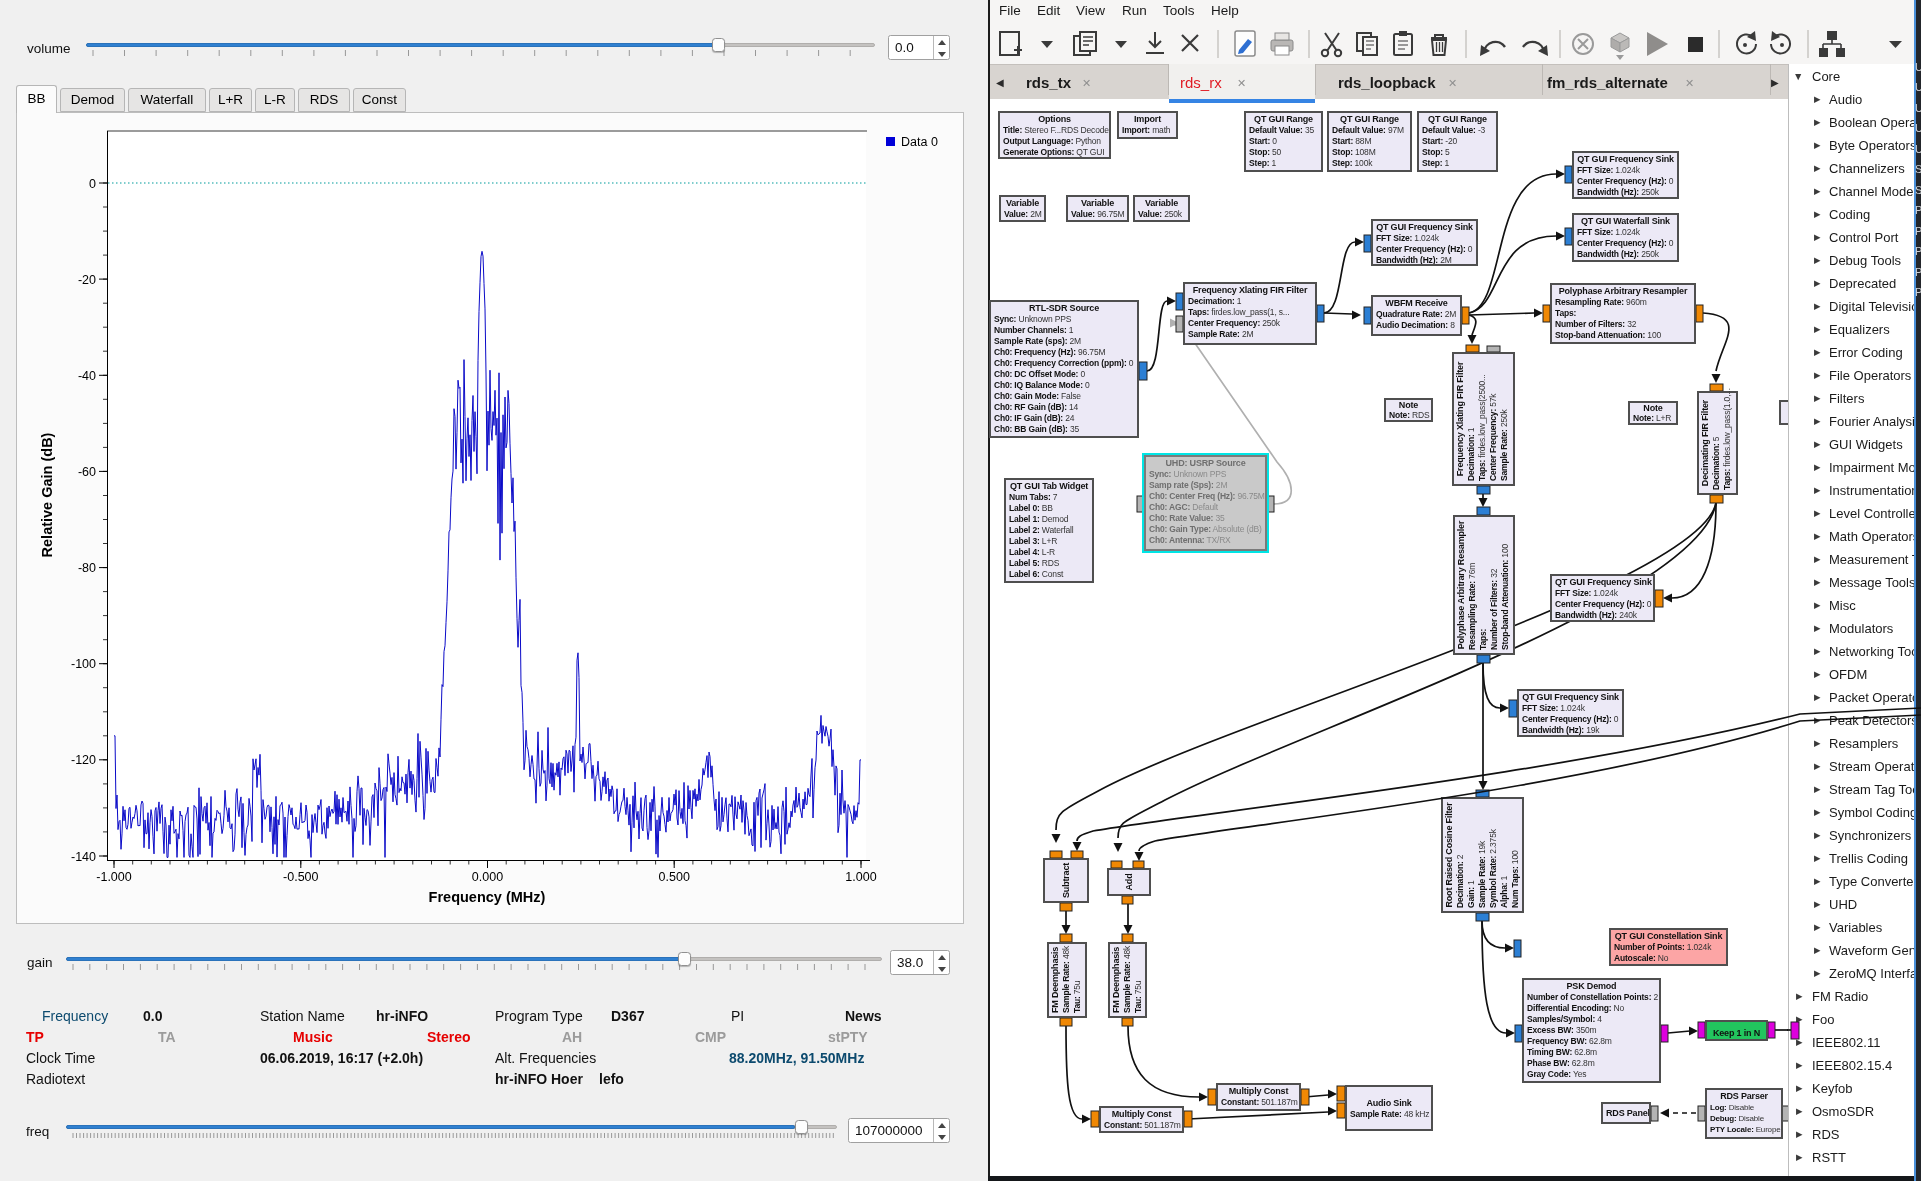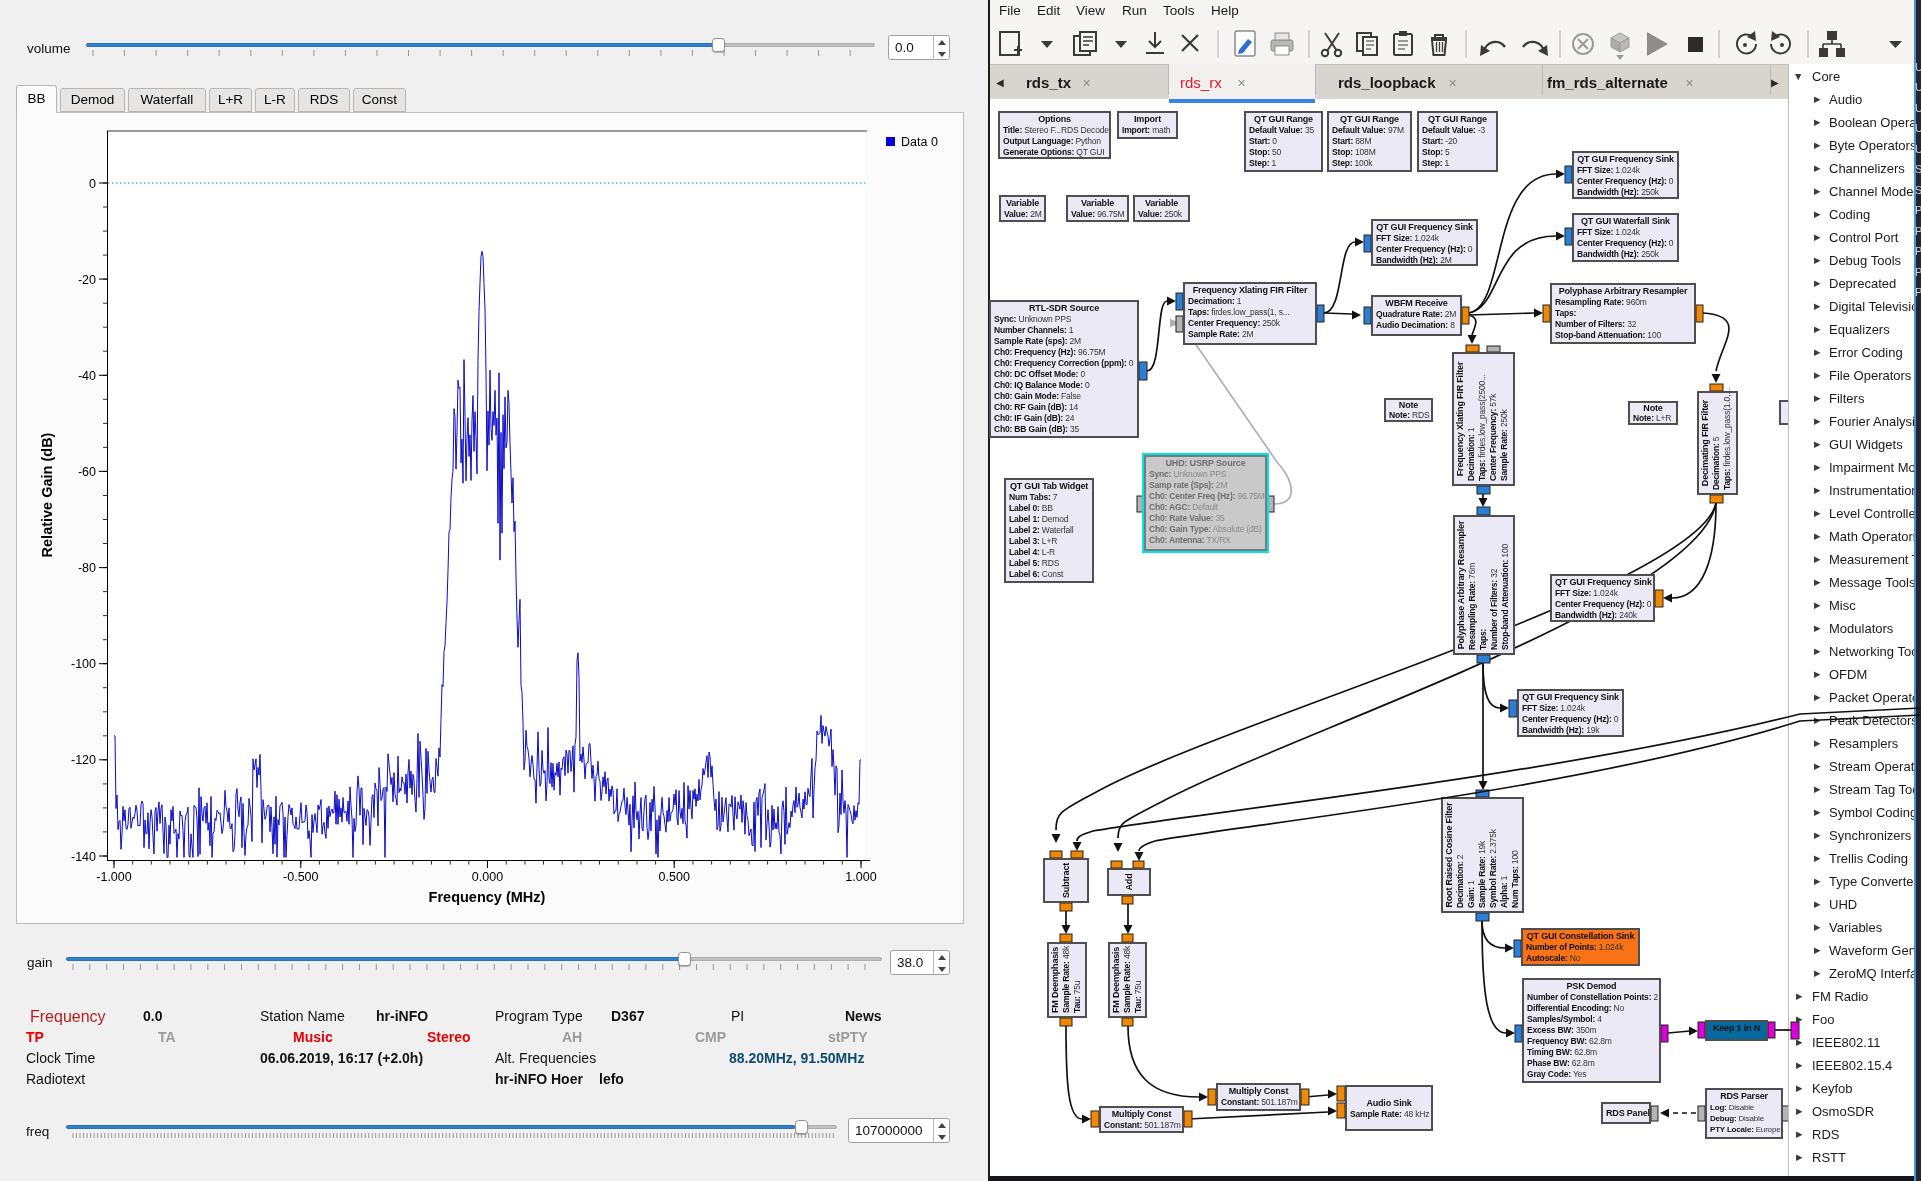--- a/index.html
+++ b/index.html
@@ -222,21 +222,21 @@
         <line x1="865.0" y1="0" x2="865.0" y2="6" stroke="#989898" stroke-width="1"></line>
       </svg>
       <div style="position:absolute;left:678px;top:952px;width:13px;height:14px;background:#fdfdfd;border:1px solid #909090;border-radius:3.5px;box-shadow:0 1px 1px rgba(0,0,0,.25)"></div>
       <div style="position:absolute;left:890px;top:950px;width:60px;height:25px;background:#fff;border:1px solid #a0a0a0;border-radius:2.5px">
         <div style="position:absolute;left:6px;top:4px;font-size:13.5px;color:#111">38.0</div>
         <div style="position:absolute;right:0;top:0;width:16px;height:100%;border-left:1px solid #b8b8b8"><svg width="16" height="25">
             <path d="M8 4 L12 9 L4 9 Z" fill="#444"></path>
             <path d="M8 21 L12 16 L4 16 Z" fill="#444"></path>
           </svg></div>
       </div>
-      <div style="position:absolute;left:30px;top:1008px;font-size:16px;color:#b91c1c">Frequency</div>
+      <div style="position:absolute;left:42px;top:1008px;font-size:14px;color:#0c4a6e">Frequency</div>
       <div style="position:absolute;left:143px;top:1008px;font-size:14px;color:#111;font-weight:bold">0.0</div>
       <div style="position:absolute;left:260px;top:1008px;font-size:14px;color:#111">Station Name</div>
       <div style="position:absolute;left:376px;top:1008px;font-size:14px;color:#111;font-weight:bold">hr-iNFO</div>
       <div style="position:absolute;left:495px;top:1008px;font-size:14px;color:#111">Program Type</div>
       <div style="position:absolute;left:611px;top:1008px;font-size:14px;color:#111;font-weight:bold">D367</div>
       <div style="position:absolute;left:731px;top:1008px;font-size:14px;color:#111">PI</div>
       <div style="position:absolute;left:845px;top:1008px;font-size:14px;color:#111;font-weight:bold">News</div>
       <div style="position:absolute;left:26px;top:1029px;font-size:14px;color:#e60000;font-weight:bold">TP</div>
       <div style="position:absolute;left:158px;top:1029px;font-size:14px;color:#9b9b9b;font-weight:bold">TA</div>
       <div style="position:absolute;left:293px;top:1029px;font-size:14px;color:#e60000;font-weight:bold">Music</div>
@@ -830,37 +830,37 @@
       <div style="position:absolute;left:0;top:112px;width:112px;height:79px;transform:rotate(-90deg);transform-origin:0 0;">
         <div class="bt" style="color:#111">Root Raised Cosine Filter</div>
         <div class="bl"><b style="color:#111">Decimation:</b><span style="color:#333"> 2</span></div>
         <div class="bl"><b style="color:#111">Gain:</b><span style="color:#333"> 1</span></div>
         <div class="bl"><b style="color:#111">Sample Rate:</b><span style="color:#333"> 19k</span></div>
         <div class="bl"><b style="color:#111">Symbol Rate:</b><span style="color:#333"> 2.375k</span></div>
         <div class="bl"><b style="color:#111">Alpha:</b><span style="color:#333"> 1</span></div>
         <div class="bl"><b style="color:#111">Num Taps:</b><span style="color:#333"> 100</span></div>
       </div>
     </div>
-    <div class="blk" style="left:1521px;top:928px;width:119px;height:38px;background:#f97316;border-color:#4f4f4f;">
+    <div class="blk" style="left:1609px;top:928px;width:119px;height:38px;background:#fca5a5;border-color:#4f4f4f;">
       <div class="bt" style="color:#111">QT GUI Constellation Sink</div>
       <div class="bl"><b style="color:#111">Number of Points:</b><span style="color:#333"> 1.024k</span></div>
       <div class="bl"><b style="color:#111">Autoscale:</b><span style="color:#333"> No</span></div>
     </div>
     <div class="blk" style="left:1522px;top:978px;width:139px;height:105px;background:#ece9f6;border-color:#4f4f4f;">
       <div class="bt" style="color:#111">PSK Demod</div>
       <div class="bl"><b style="color:#111">Number of Constellation Points:</b><span style="color:#333"> 2</span></div>
       <div class="bl"><b style="color:#111">Differential Encoding:</b><span style="color:#333"> No</span></div>
       <div class="bl"><b style="color:#111">Samples/Symbol:</b><span style="color:#333"> 4</span></div>
       <div class="bl"><b style="color:#111">Excess BW:</b><span style="color:#333"> 350m</span></div>
       <div class="bl"><b style="color:#111">Frequency BW:</b><span style="color:#333"> 62.8m</span></div>
       <div class="bl"><b style="color:#111">Timing BW:</b><span style="color:#333"> 62.8m</span></div>
       <div class="bl"><b style="color:#111">Phase BW:</b><span style="color:#333"> 62.8m</span></div>
       <div class="bl"><b style="color:#111">Gray Code:</b><span style="color:#333"> Yes</span></div>
     </div>
-    <div class="blk" style="left:1705px;top:1020px;width:63px;height:21px;background:#0369a1;border-color:#4f4f4f;justify-content:flex-start;">
+    <div class="blk" style="left:1705px;top:1020px;width:63px;height:21px;background:#22c55e;border-color:#4f4f4f;justify-content:flex-end;">
       <div class="bt" style="color:#111">Keep 1 in N</div>
     </div>
     <div class="blk" style="left:1705px;top:1088px;width:78px;height:51px;background:#ece9f6;border-color:#4f4f4f;font-size:8px;">
       <div class="bt" style="color:#111">RDS Parser</div>
       <div class="bl"><b style="color:#111">Log:</b><span style="color:#333"> Disable</span></div>
       <div class="bl"><b style="color:#111">Debug:</b><span style="color:#333"> Disable</span></div>
       <div class="bl"><b style="color:#111">PTY Locale:</b><span style="color:#333"> Europe</span></div>
     </div>
     <div class="blk" style="left:1601px;top:1102px;width:50px;height:22px;background:#ece9f6;border-color:#4f4f4f;justify-content:center;">
       <div class="bt" style="color:#111">RDS Panel</div>

